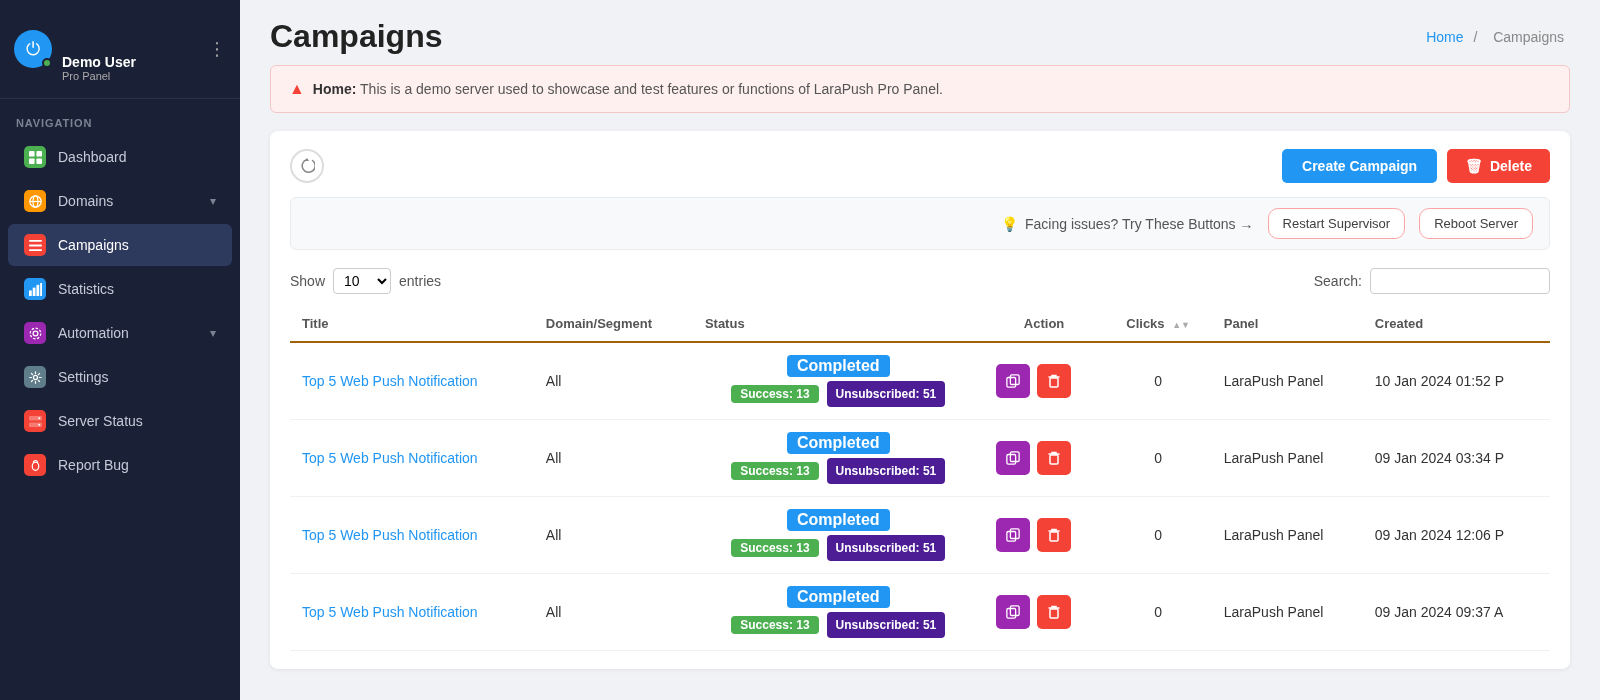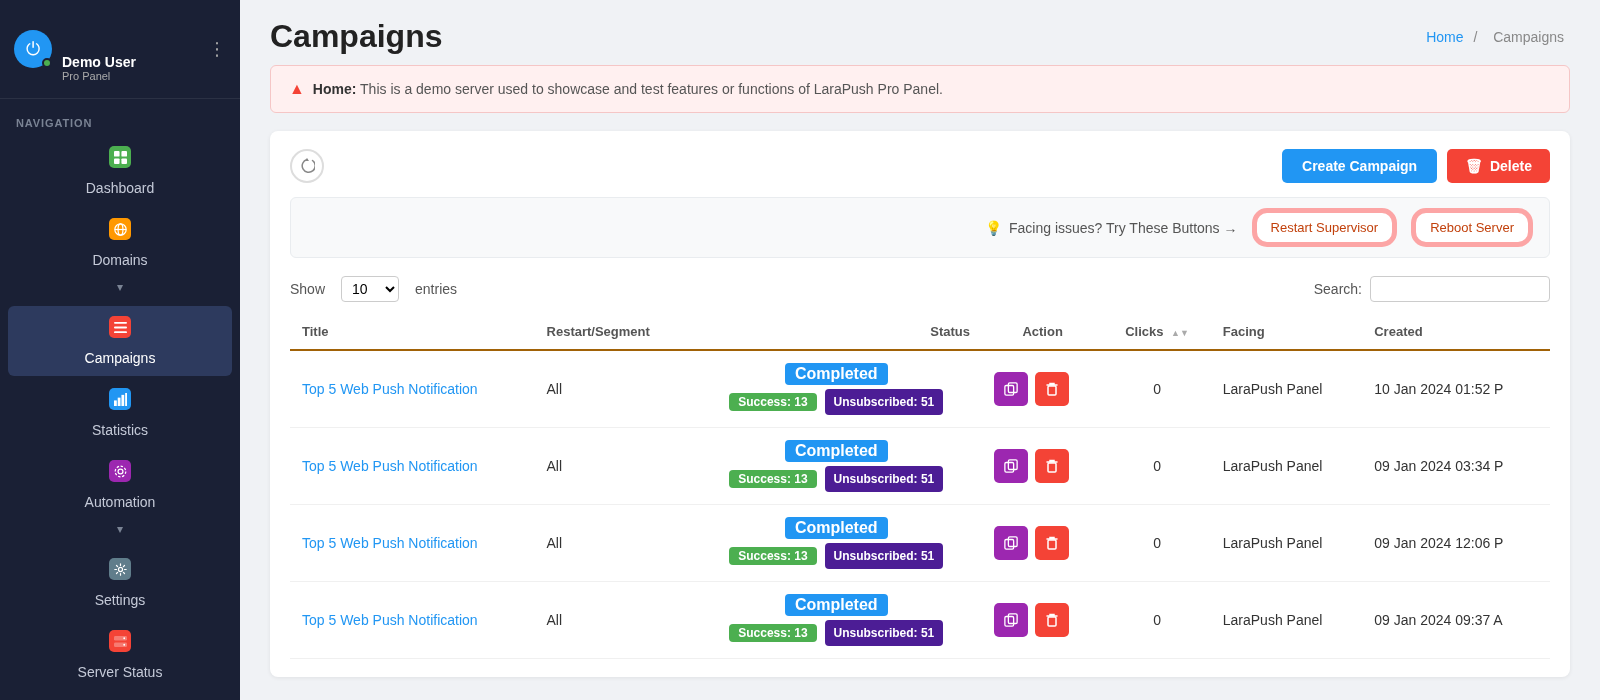--- a/index.html
+++ b/index.html
@@ -66,21 +66,20 @@
       display: flex;
       align-items: center;
       padding: 10px 16px;
       cursor: pointer;
       color: #c5cad8;
       font-size: 14px;
       border-radius: 6px;
       margin: 1px 8px;
       gap: 12px;
       transition: background 0.15s;
-      flex-direction: column;
     }
     .sidebar-item.active { background: #2d3a5e; color: #fff; }
     .sidebar-item .item-icon {
       width: 22px;
       height: 22px;
       display: flex;
       align-items: center;
       justify-content: center;
       border-radius: 5px;
       font-size: 14px;
@@ -211,38 +210,38 @@
     }
     .issues-text {
       color: #555;
       font-size: 14px;
       display: flex;
       align-items: center;
       gap: 6px;
     }
     .btn-secondary {
       background: #fff;
-      border: 5px solid #fca5a5;
-      border-radius: 15px;
+      border: 1px solid #fca5a5;
+      border-radius: 10px;
       padding: 7px 14px;
       font-size: 13px;
       cursor: pointer;
-      color: #c2410c;
+      color: #404040;
     }
 
     .table-controls {
       display: flex;
       align-items: center;
       justify-content: space-between;
       margin-bottom: 12px;
     }
     .show-entries {
       display: flex;
       align-items: center;
-      gap: 16px;
+      gap: 8px;
       font-size: 14px;
       color: #555;
     }
     .entries-select {
       border: 1px solid #ccc;
       border-radius: 4px;
       padding: 3px 6px;
       font-size: 14px;
       background: #fff;
     }
@@ -514,28 +513,28 @@
         <div class="search-box">
           <label>Search:</label>
           <input type="text" class="search-input" style="">
         </div>
       </div>
 
       <table>
         <thead>
           <tr>
             <th>Title</th>
-            <th>Restart/Segment</th>
-            <th style="text-align:right">Status</th>
+            <th>Domain/Segment</th>
+            <th style="text-align:left">Status</th>
             <th style="text-align:center">Action</th>
             <th style="text-align:center">
               Clicks
               <span class="sort-arrows">▲▼</span>
             </th>
-            <th>Facing</th>
+            <th>Panel</th>
             <th>Created</th>
           </tr>
         </thead>
         <tbody id="table-body">
         <tr>
     <td>
       <a href="#" class="campaign-link">Top 5 Web Push Notification</a>
     </td>
     <td>All</td>
     <td class="status-cell">

